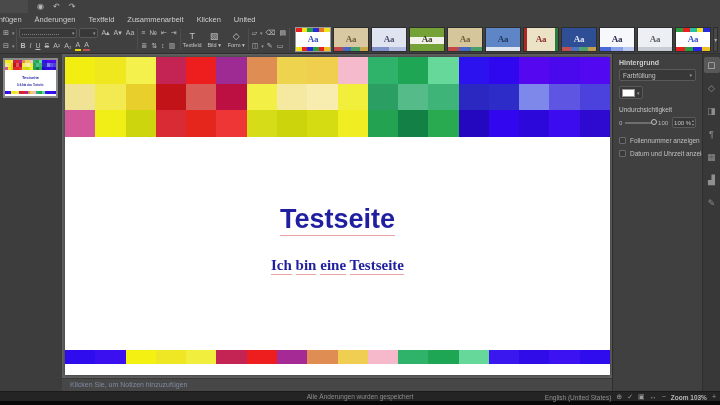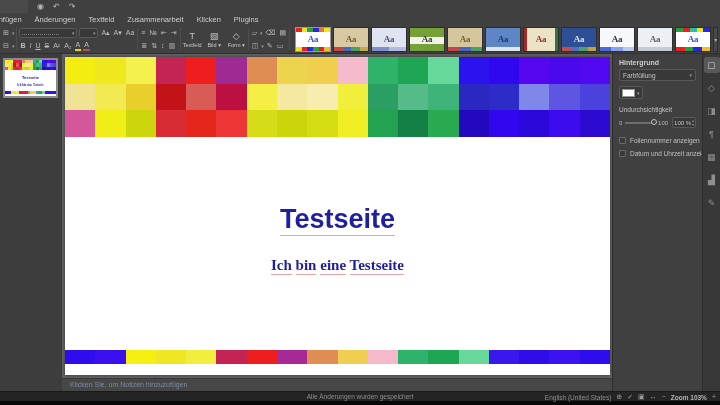--- a/index.html
+++ b/index.html
@@ -108,21 +108,21 @@
     <span class="qa-icon">↶</span>
     <span class="qa-icon">↷</span>
   </div>
 
   <div id="menubar">
       <span class="menu-tab">Einfügen</span>
       <span class="menu-tab">Änderungen</span>
       <span class="menu-tab">Textfeld</span>
       <span class="menu-tab">Zusammenarbeit</span>
       <span class="menu-tab">Klicken</span>
-      <span class="menu-tab">Plugins</span>
+      <span class="menu-tab">United</span>
     </div>
 
   <div id="toolbar">
     <div class="tgroup">
       <div class="trow">
         <span class="ticon">⊞</span>
         <span class="arw">▾</span>
       </div>
       <div class="trow">
         <span class="ticon">⊟</span>

